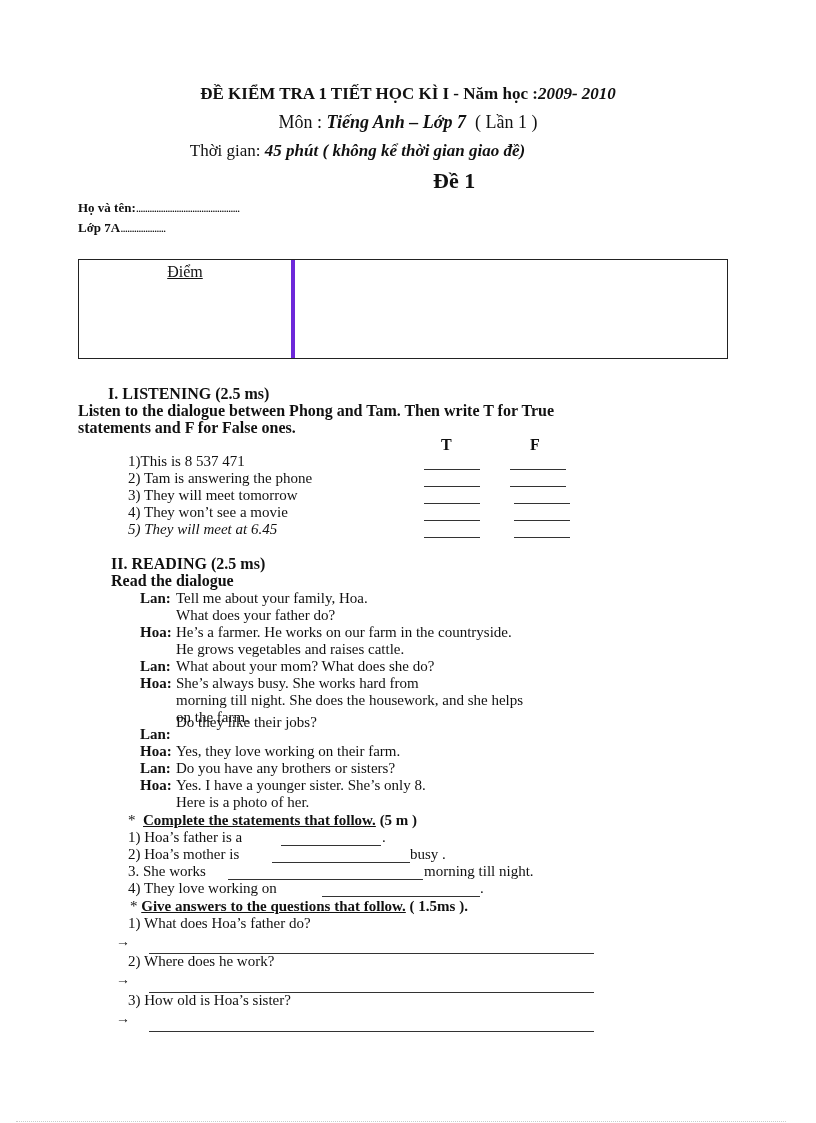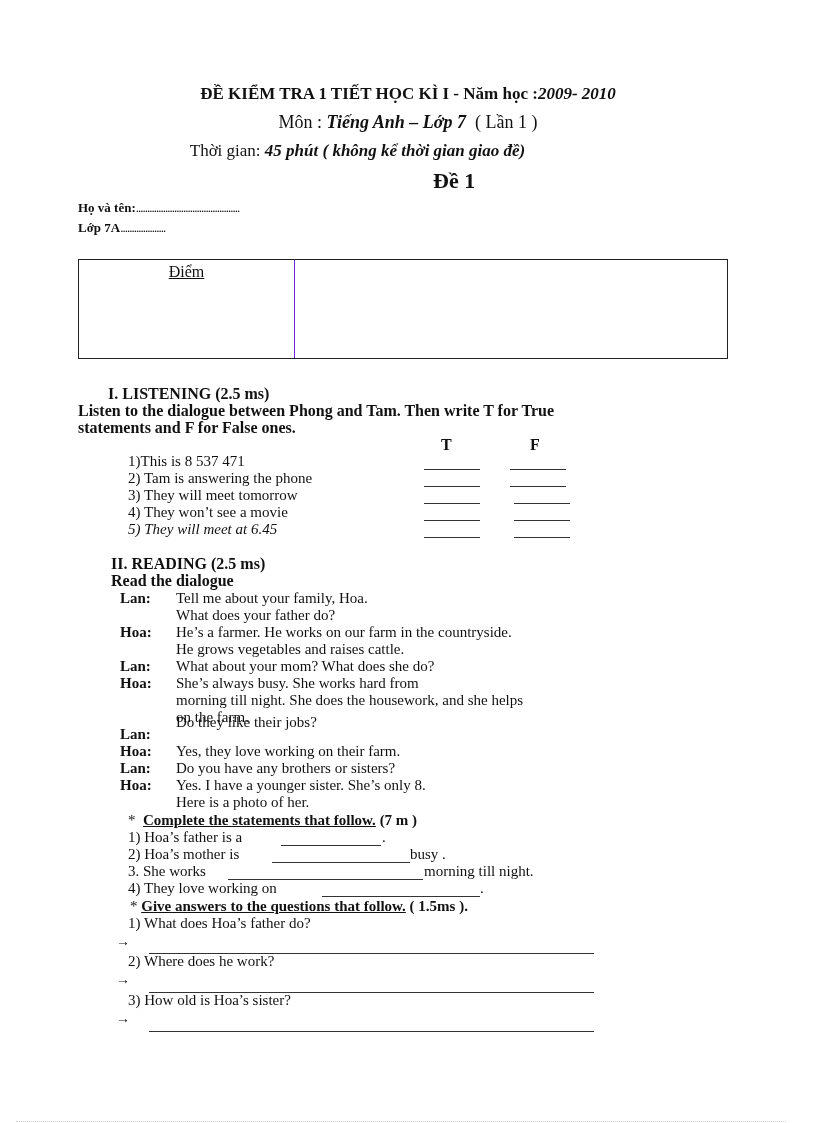--- a/index.html
+++ b/index.html
@@ -16,30 +16,30 @@
     .title3 { top: 141px; left: 0; width: 715px; text-align: center; font-size: 17px; }
     .title4 { top: 168px; left: 433px; font-size: 22px; font-weight: bold; }
     .info { left: 78px; font-size: 13px; font-weight: bold; }
     .info .dots { font-weight: normal; letter-spacing: -1px; }
 
     .grade-table {
       position: absolute; left: 78px; top: 259px; width: 650px; height: 100px;
       border: 1px solid #222; display: flex; box-sizing: border-box;
     }
     .grade-table .cell { height: 100%; box-sizing: border-box; text-align: center; font-size: 16px; padding-top: 3px; }
-    .grade-table .cell.score { width: 216px; border-right: 1px solid #6d28d9; }
+    .grade-table .cell.score { width: 216px; border-right: 4px solid #6d28d9; }
     .grade-table .cell.comment { flex: 1; }
 
     .sec-h { font-size: 16px; font-weight: bold; }
     .instr { font-size: 16px; font-weight: bold; line-height: 17px; }
     .tf-h { font-size: 16px; font-weight: bold; }
     .stmt { left: 128px; font-size: 15px; line-height: 17px; }
     .blank { position: absolute; height: 0; border-bottom: 1px solid #333; }
 
-    .speaker { left: 120px; font-size: 15px; font-weight: bold; }
+    .speaker { left: 140px; font-size: 15px; font-weight: bold; }
     .line { left: 176px; font-size: 15px; }
     .q { font-size: 15px; }
     .arrow { left: 116px; font-size: 14px; }
   </style>
 </head>
 <body>
 
 <div class="abs title1">
   <span>ĐỀ KIỂM TRA 1 TIẾT HỌC KÌ I - Năm học :</span><span class="i">2009- 2010</span>
 </div>
@@ -114,21 +114,21 @@
 
 <div class="abs speaker" style="top:760px;">Lan:</div>
 <div class="abs line" style="top:760px;">Do you have any brothers or sisters?</div>
 
 <div class="abs speaker" style="top:777px;">Hoa:</div>
 <div class="abs line" style="top:777px;font-family:Liberation Serif, serif;">Yes. I have a younger sister. She’s only 8.</div>
 <div class="abs line" style="top:794px;">Here is a photo of her.</div>
 
 <div class="abs q" style="left:128px; top:812px;">
   <span>*</span>&nbsp;
-  <span class="b u">Complete the statements that follow.</span><span class="b"> (7 m )</span>
+  <span class="b u">Complete the statements that follow.</span><span class="b"> (5 m )</span>
 </div>
 
 <div class="abs q" style="left:128px; top:829px;">1) Hoa’s father is a </div>
 <div class="blank" style="left:281px; top:845px; width:100px;"></div>
 <div class="abs q" style="left:382px; top:829px;">.</div>
 
 <div class="abs q" style="left:128px; top:846px;">2) Hoa’s mother is</div>
 <div class="blank" style="left:272px; top:862px; width:138px;"></div>
 <div class="abs q" style="left:410px; top:846px;">busy  .</div>
 

